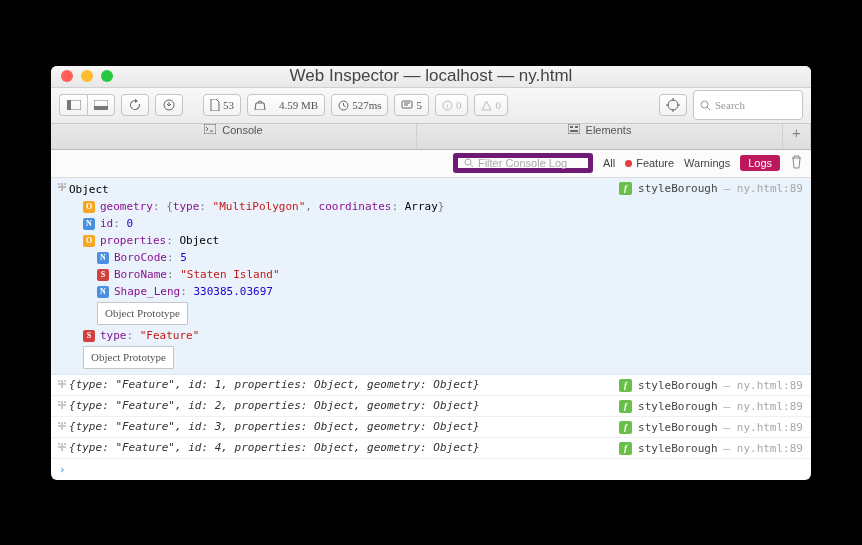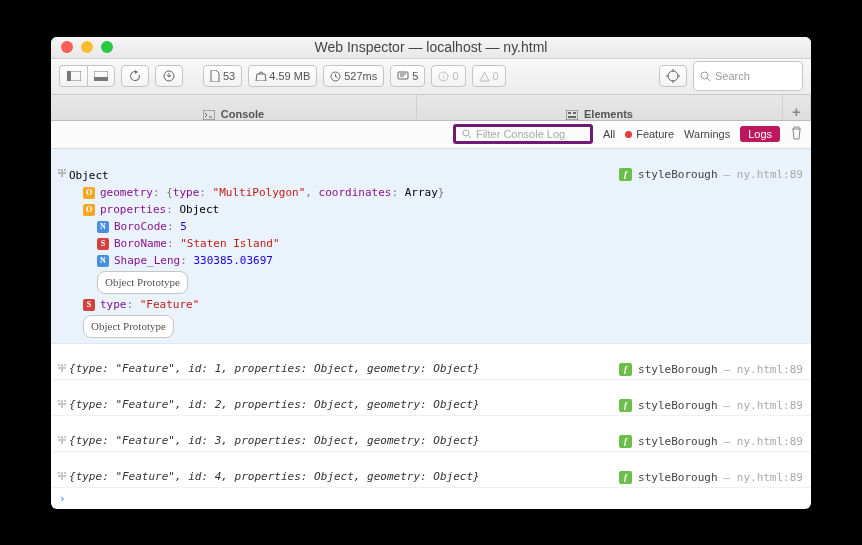--- a/index.html
+++ b/index.html
@@ -26,26 +26,26 @@
     border-bottom: 1px solid #d0d0d0;
     display: flex;
     align-items: center;
     position: relative;
   }
   .traffic { display: flex; gap: 8px; padding-left: 10px; }
   .dot { width: 12px; height: 12px; border-radius: 50%; }
   .dot.red { background:#ff5f57; }
   .dot.yellow { background:#febc2e; }
   .dot.green { background:#28c840; }
-  .title { position:absolute; left:0; right:0; text-align:center; font-size:14px; color:#444; }
+  .title { position:absolute; left:0; right:0; text-align:center; font-size:17px; color:#444; }
   .toolbar {
     height: 36px;
     background: linear-gradient(#f8f8f8,#ececec);
     border-bottom: 1px solid #c9c9c9;
-    display:flex; align-items:center; padding:0 8px; gap:6px;
+    display:flex; align-items:center; padding:0 8px; gap:6px;font-family:Liberation Serif, serif;
   }
   .btn {
     height:22px; min-width:28px;
     background:linear-gradient(#fff,#f2f2f2);
     border:1px solid #c4c4c4; border-radius:4px;
     display:inline-flex; align-items:center; justify-content:center;
     font-size:11px; color:#555; padding:0 6px; gap:4px;
   }
   .btn.seg-left { border-radius:4px 0 0 4px; border-right:0; }
   .btn.seg-right { border-radius:0 4px 4px 0; }
@@ -53,45 +53,44 @@
   .search {
     height:30px; width:110px;
     background:#fff; border:1px solid #c4c4c4; border-radius:4px;
     display:flex; align-items:center; padding:0 6px; gap:4px; color:#999;
   }
   .tabbar {
     height:26px; background:#e5e5e5; border-bottom:1px solid #bcbcbc;
     display:flex; align-items:stretch;
   }
   .tab {
-    flex:1; display:flex; align-items:flex-end; justify-content:center; gap:6px;
+    flex:1; display:flex; align-items:flex-start; justify-content:center; gap:6px;
     font-size:11px; color:#555; border-right:1px solid #cfcfcf;
     background:linear-gradient(#e8e8e8,#dedede);
-    font-weight:bold;
   }
   .tab.plus { flex:0 0 28px; }
   .filterbar {
     height:28px; border-bottom:1px solid #dcdcdc;
     display:flex; align-items:center; padding:0 8px; gap:10px; justify-content:flex-end;
     background:#fbfbfb;
   }
   .filterinput {
-    height:20px; width:140px; border:3px solid #701a75; border-radius:3px;
+    height:20px; width:140px; border:5px solid #701a75; border-radius:3px;
     display:flex; align-items:center; padding:0 6px; gap:4px; color:#aaa;
   }
   .filtlink { font-size:11px; color:#444; display:flex; align-items:center; gap:4px; }
   .filtlink .reddot { width:7px; height:7px; border-radius:50%; background:#e23c3c;}
   .logsbtn {
     background:#be185d; color:#fff; border:none; border-radius:3px;
     padding:2px 8px; font-size:11px;
   }
   .trash { color:#888; font-size:14px; }
   .content { font-family: Menlo, monospace; font-size:11px; }
   .row {
-    display:flex; padding:18px 8px 3px 4px; border-bottom:1px solid #f0f0f0;
+    display:flex; padding:3px 8px 3px 4px; border-bottom:1px solid #f0f0f0;
   }
   .row.expanded { background:#eaf2fb; border-bottom:1px solid #dde8f4; align-items:flex-start; }
   .gutter { width:14px; display:flex; justify-content:center; color:#b8b8b8; padding-top:1px; }
   .gutter svg { width:10px; height:10px; }
   .rowmain { flex:1; }
   .src { white-space:nowrap; color:#777; display:flex; align-items:center; gap:6px; padding-top:1px; }
   .fbadge {
     width:13px; height:13px; background:#6abf4b; color:#fff; border-radius:2px;
     font-size:9px; display:inline-flex; align-items:center; justify-content:center;
     font-family:-apple-system; font-style:italic; font-weight:bold;
@@ -105,21 +104,21 @@
   .tree .g { color:#777; }
   .tbadge {
     width:12px; height:12px; border-radius:2px; color:#fff;
     font-size:8px; display:inline-flex; align-items:center; justify-content:center;
     font-family:-apple-system; font-weight:bold; margin-right:5px; vertical-align:middle;
   }
   .tbadge.ob { background:#f5a623; }
   .tbadge.nb { background:#4a90e2; }
   .tbadge.sb { background:#d0413f; }
   .proto {
-    display:inline-block; background:#fff; border:1px solid #c5c5c5; border-radius:8px;
+    display:inline-block; background:#fff; border:1px solid #c5c5c5; border-radius:1px;
     padding:2px 7px; margin:2px 0; color:#555; font-family:-apple-system; font-size:11px;
   }
   .ind1 { padding-left:14px; }
   .ind2 { padding-left:28px; }
   .collapsed { color:#333; font-style:italic; }
   .collapsed .k { font-style:italic; }
   .prompt { padding:4px 8px; color:#3a7eea; font-family:Menlo,monospace; }
 </style>
 </head>
 <body>
@@ -161,21 +160,21 @@
           <path d="M6 3v4M4 5l2 2 2-2" fill="none" stroke="#666"></path>
         </svg>
     </div>
     <div style="width:8px"></div>
     <div class="btn" style="gap:3px">
       <svg width="10" height="12" viewBox="0 0 10 12">
           <path d="M1 0h5l3 3v9H1z" fill="none" stroke="#666"></path>
         </svg>
       <span>53</span>
     </div>
-    <div class="btn" style="gap:2px">
+    <div class="btn" style="gap:13px">
       <svg width="12" height="10" viewBox="0 0 12 10">
           <path d="M2 3h8l1 7H1z M4 3a2 2 0 1 1 4 0" fill="none" stroke="#666"></path>
         </svg>
       <span>4.59 MB</span>
     </div>
     <div class="btn" style="gap:3px">
       <svg width="11" height="11" viewBox="0 0 11 11">
           <circle cx="5.5" cy="5.5" r="4.5" fill="none" stroke="#666"></circle>
           <path d="M5.5 3v2.5l2 1" fill="none" stroke="#666"></path>
         </svg>
@@ -270,20 +269,21 @@
         <svg viewBox="0 0 10 10">
             <rect x="4" y="1" width="2" height="8" fill="#b8b8b8"></rect>
             <rect x="1" y="4" width="8" height="2" fill="#b8b8b8"></rect>
             <rect x="1" y="1" width="2" height="2" fill="#b8b8b8"></rect>
             <rect x="7" y="1" width="2" height="2" fill="#b8b8b8"></rect>
           </svg>
       </div>
       <div class="rowmain tree">
         <div>Object</div>
         <div class="ind1"><span class="tbadge ob">O</span><span class="k">geometry</span><span class="g">: {</span><span class="k">type</span><span class="g">: </span><span class="s">"MultiPolygon"</span><span class="g">, </span><span class="k">coordinates</span><span class="g">: </span><span>Array</span><span class="g">}</span></div>
+        <div class="ind1"><span class="tbadge nb">N</span><span class="k">id</span><span class="g">: </span><span class="n">0</span></div>
         <div class="ind1"><span class="tbadge ob">O</span><span class="k">properties</span><span class="g">: </span><span>Object</span></div>
         <div class="ind2"><span class="tbadge nb">N</span><span class="k">BoroCode</span><span class="g">: </span><span class="n">5</span></div>
         <div class="ind2"><span class="tbadge sb">S</span><span class="k">BoroName</span><span class="g">: </span><span class="s">"Staten Island"</span></div>
         <div class="ind2"><span class="tbadge nb">N</span><span class="k">Shape_Leng</span><span class="g">: </span><span class="n">330385.03697</span></div>
         <div class="ind2"><span class="proto">Object Prototype</span></div>
         <div class="ind1"><span class="tbadge sb">S</span><span class="k">type</span><span class="g">: </span><span class="s">"Feature"</span></div>
         <div class="ind1"><span class="proto">Object Prototype</span></div>
       </div>
       <div class="src">
         <span class="fbadge">f</span>

